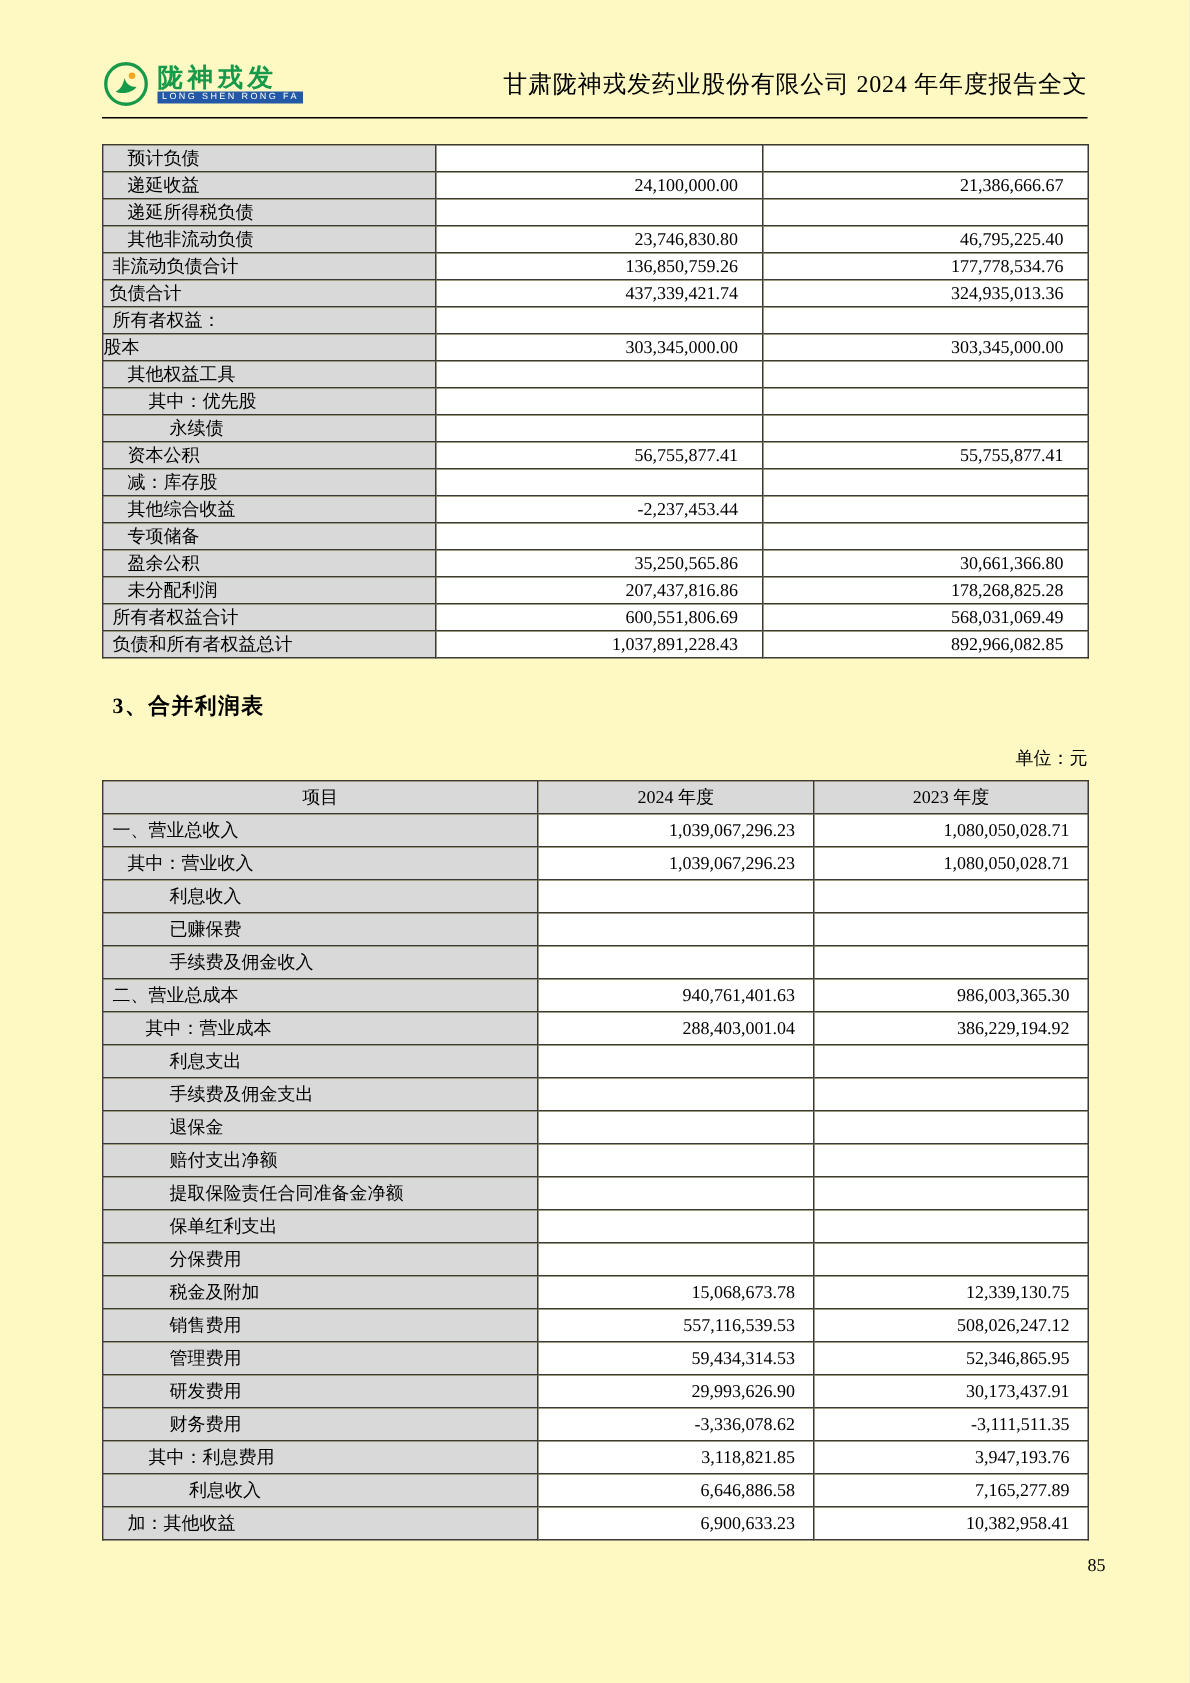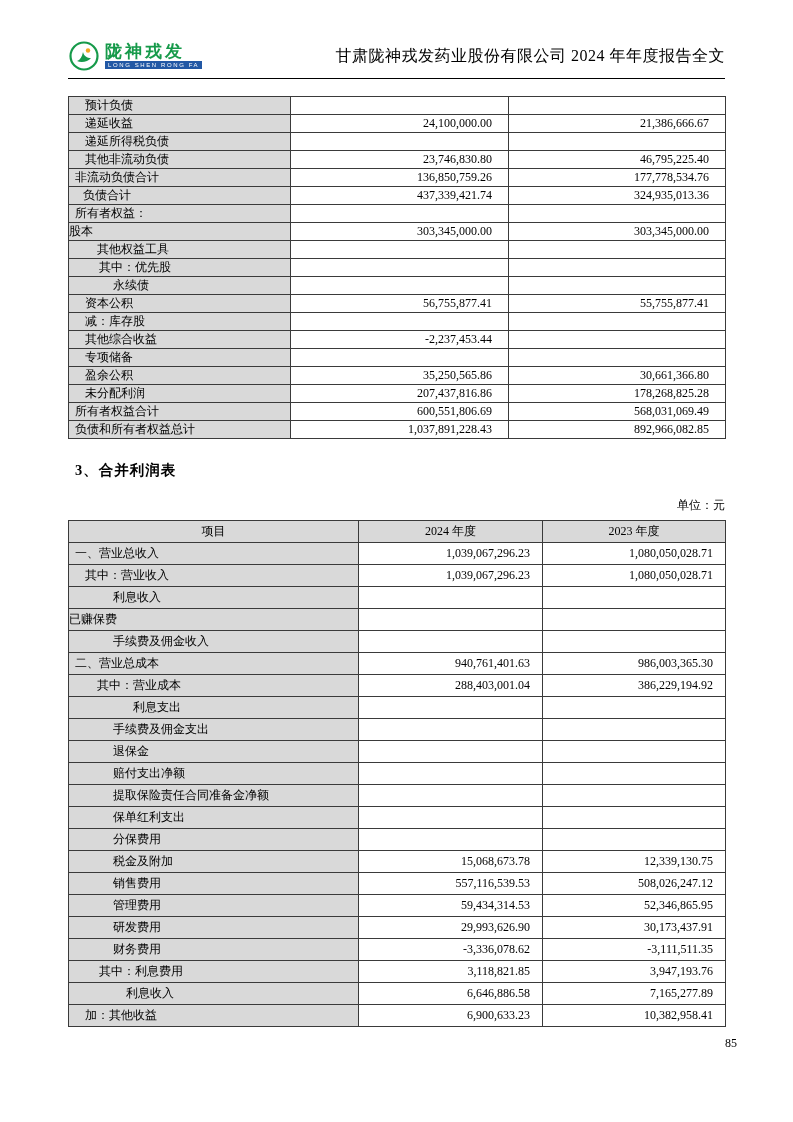--- a/index.html
+++ b/index.html
@@ -1,18 +1,18 @@
 <!DOCTYPE html>
 <html><head>
 <meta charset="utf-8">
 <style>
   * { box-sizing: border-box; }
   html,body { margin:0; padding:0; background:#e8e8e8; }
   body { font-family:"Liberation Serif","DejaVu Serif",serif; color:#000; }
-  .page { position:relative; width:793px; height:1122px; margin:0 auto; background:#ffffff; overflow:hidden; }
+  .page { position:relative; width:793px; height:1122px; margin:0 auto; background:#fef9c3; overflow:hidden; }
 
   
   .hdr { position:absolute; left:68px; top:40px; width:657px; display:flex; justify-content:space-between; align-items:center; }
   .logo { display:flex; align-items:center; gap:5px; }
   .logo-cn { font-size:17px; font-weight:bold; color:#169a4a; letter-spacing:3px; line-height:1.05; font-family:"Liberation Sans","DejaVu Sans",sans-serif; }
   .logo-en { font-size:6px; color:#ffffff; background:#2258a5; letter-spacing:1.6px; padding:1px 3px; line-height:1.1; font-family:"Liberation Sans","DejaVu Sans",sans-serif; }
   .hdr-title { font-size:16px; letter-spacing:0.5px; }
   .rule { position:absolute; left:68px; top:78px; width:657px; border-top:1.5px solid #000; }
 
   
@@ -81,36 +81,36 @@
           <td class="lbl" style="padding-left: 16px;">其他非流动负债</td>
           <td class="val">23,746,830.80</td>
           <td class="val">46,795,225.40</td>
         </tr>
         <tr>
           <td class="lbl" style="padding-left: 6px;">非流动负债合计</td>
           <td class="val">136,850,759.26</td>
           <td class="val">177,778,534.76</td>
         </tr>
         <tr>
-          <td class="lbl" style="padding-left: 14px;">负债合计</td>
+          <td class="lbl" style="padding-left: 4px;">负债合计</td>
           <td class="val">437,339,421.74</td>
           <td class="val">324,935,013.36</td>
         </tr>
         <tr>
           <td class="lbl" style="padding-left: 6px;">所有者权益：</td>
           <td class="val"></td>
           <td class="val"></td>
         </tr>
         <tr>
           <td class="lbl" style="">股本</td>
           <td class="val">303,345,000.00</td>
           <td class="val">303,345,000.00</td>
         </tr>
         <tr>
-          <td class="lbl" style="padding-left: 28px;">其他权益工具</td>
+          <td class="lbl" style="padding-left: 16px;">其他权益工具</td>
           <td class="val"></td>
           <td class="val"></td>
         </tr>
         <tr>
           <td class="lbl" style="padding-left: 30px;">其中：优先股</td>
           <td class="val"></td>
           <td class="val"></td>
         </tr>
         <tr>
           <td class="lbl" style="padding-left: 44px;">永续债</td>
@@ -186,41 +186,41 @@
           <td class="lbl" style="padding-left: 16px;">其中：营业收入</td>
           <td class="val">1,039,067,296.23</td>
           <td class="val">1,080,050,028.71</td>
         </tr>
         <tr>
           <td class="lbl" style="padding-left: 44px;">利息收入</td>
           <td class="val"></td>
           <td class="val"></td>
         </tr>
         <tr>
-          <td class="lbl" style="">已赚保费</td>
+          <td class="lbl" style="padding-left: 44px;">已赚保费</td>
           <td class="val"></td>
           <td class="val"></td>
         </tr>
         <tr>
           <td class="lbl" style="padding-left: 44px;">手续费及佣金收入</td>
           <td class="val"></td>
           <td class="val"></td>
         </tr>
         <tr>
           <td class="lbl" style="padding-left: 6px;">二、营业总成本</td>
           <td class="val">940,761,401.63</td>
           <td class="val">986,003,365.30</td>
         </tr>
         <tr>
           <td class="lbl" style="padding-left: 28px;">其中：营业成本</td>
           <td class="val">288,403,001.04</td>
           <td class="val">386,229,194.92</td>
         </tr>
         <tr>
-          <td class="lbl" style="padding-left: 64px;">利息支出</td>
+          <td class="lbl" style="padding-left: 44px;">利息支出</td>
           <td class="val"></td>
           <td class="val"></td>
         </tr>
         <tr>
           <td class="lbl" style="padding-left: 44px;">手续费及佣金支出</td>
           <td class="val"></td>
           <td class="val"></td>
         </tr>
         <tr>
           <td class="lbl" style="padding-left: 44px;">退保金</td>

